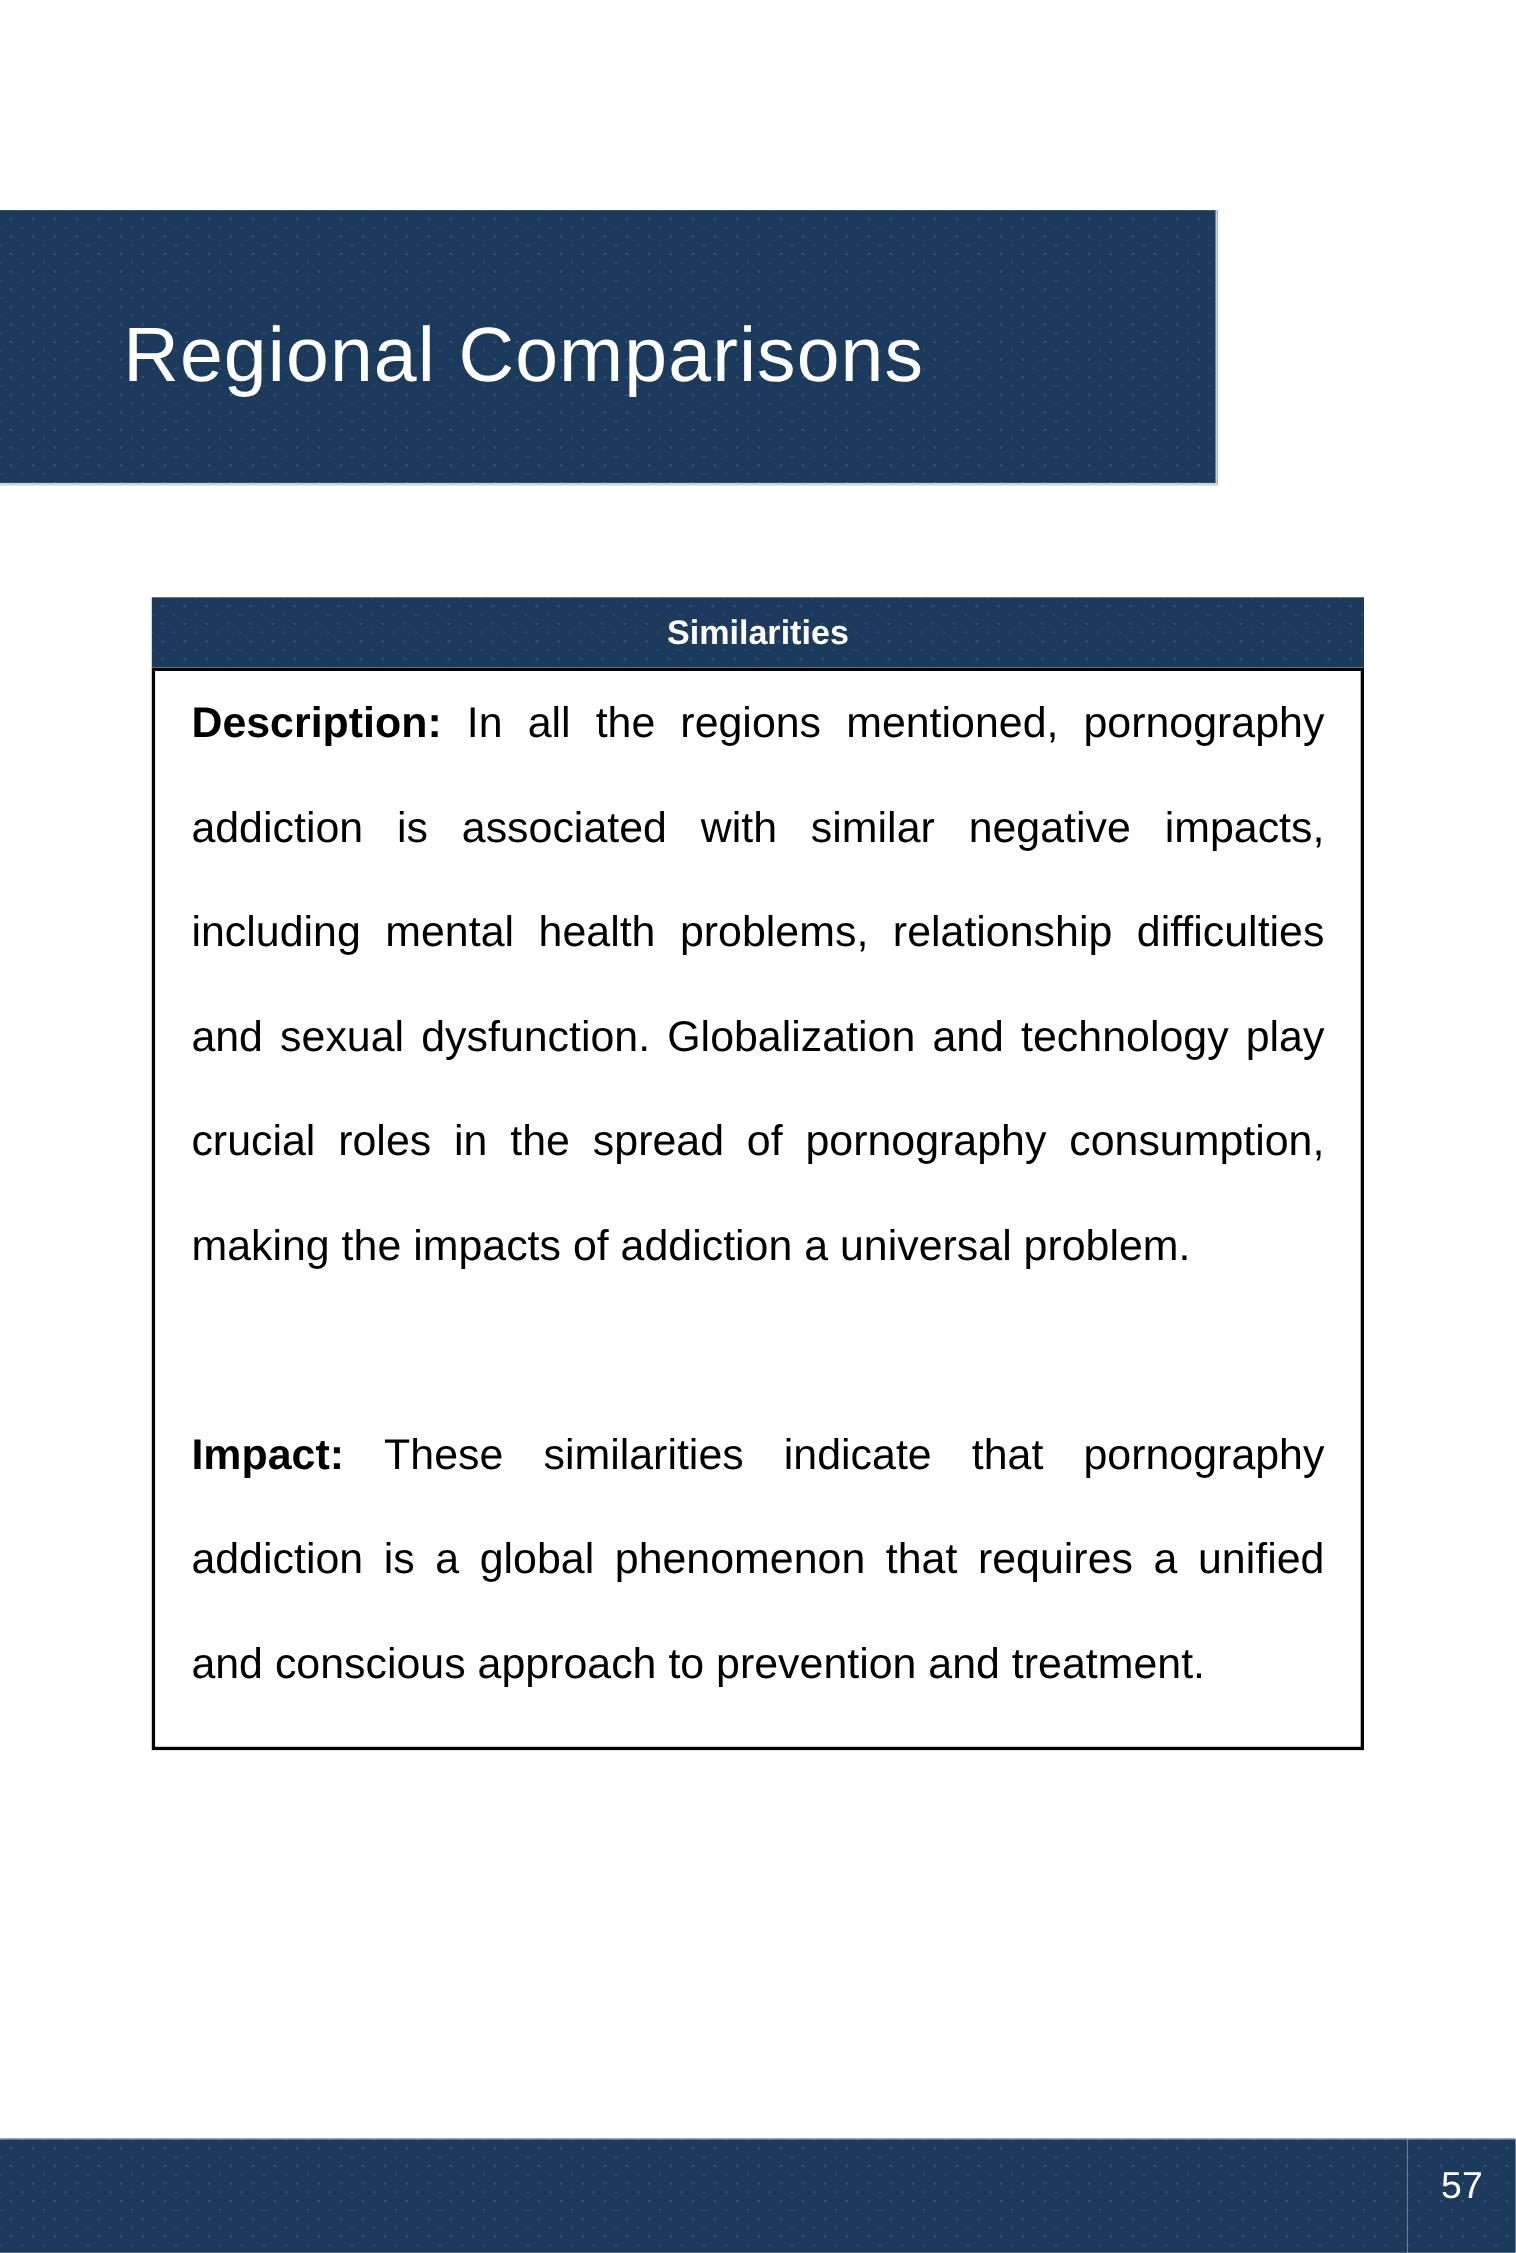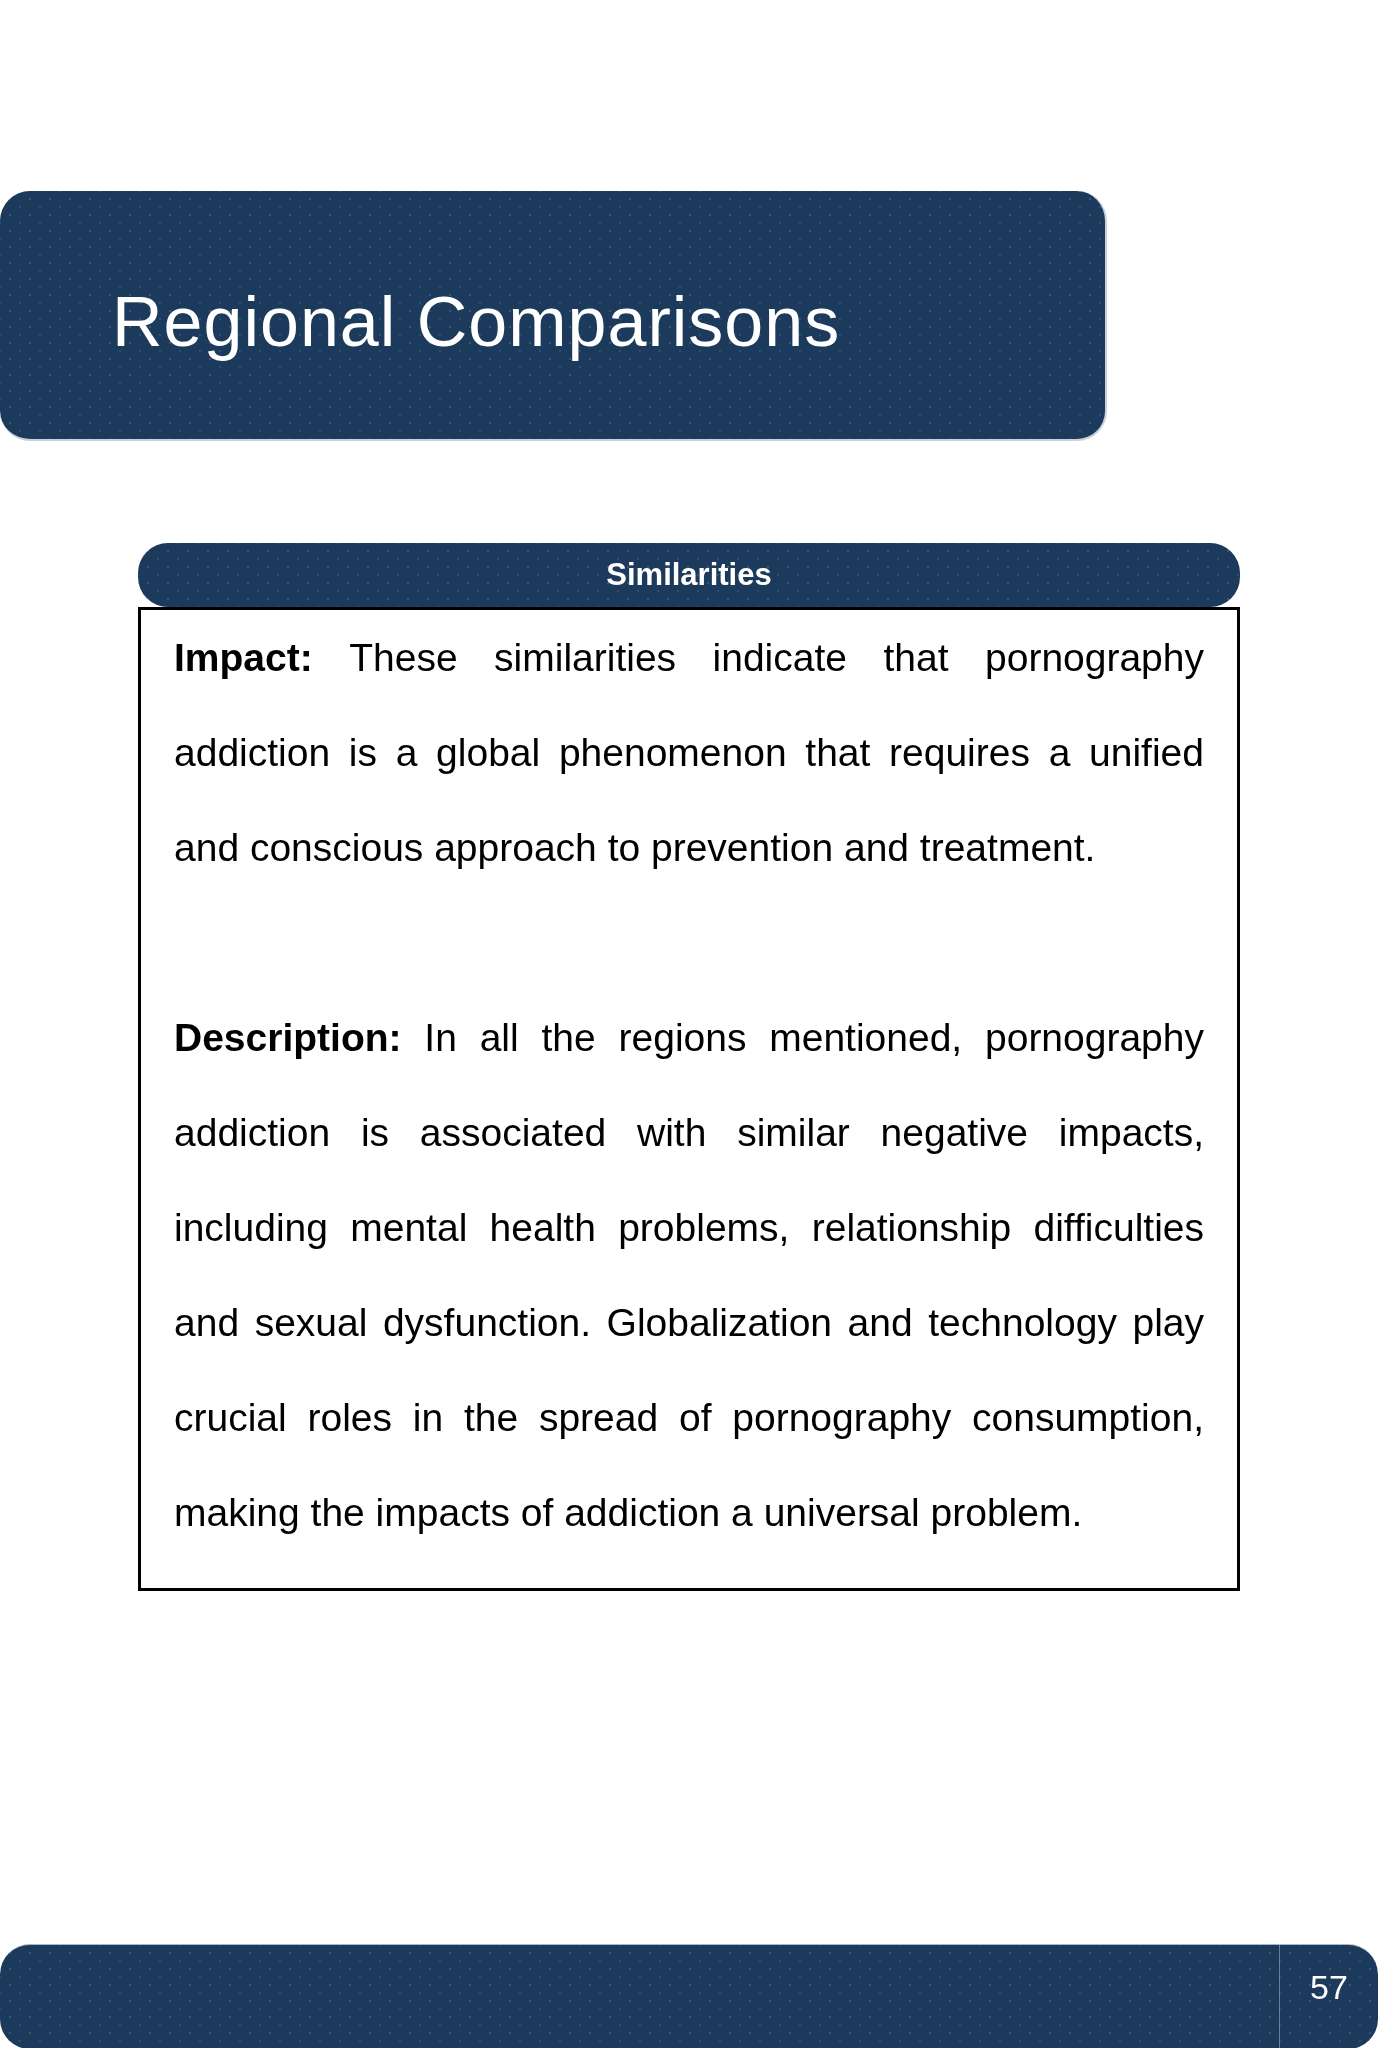--- a/index.html
+++ b/index.html
@@ -12,21 +12,20 @@
   }
 
   
   .navy {
     background-color: var(--navy, #1c3a5c);
     background-image:
       radial-gradient(rgba(150,175,205,0.22) 1.1px, transparent 1.6px),
       radial-gradient(rgba(150,175,205,0.16) 1.1px, transparent 1.6px);
     background-size: 20px 16px;
     background-position: 0 0, 10px 8px;
-    border-radius: 30px;
   }
 
   
   .header-band {
     position: absolute;
     left: 0; top: 191px;
     width: 1105px; height: 248px;
     border-right: 2px solid var(--band-edge, #c9d1da);
     border-bottom: 2px solid var(--band-edge, #c9d1da);
     display: flex;
@@ -101,21 +100,21 @@
 
 <div class="header-band navy">
   <h1 class="page-title">Regional Comparisons</h1>
 </div>
 
 <div class="sim-table">
   <div class="sim-table-header navy">
     <span>Similarities</span>
   </div>
   <div class="sim-table-body">
+    <p><span class="para-label">Description: </span><span>In all the regions mentioned, pornography addiction is associated with similar negative impacts, including mental health problems, relationship difficulties and sexual dysfunction. Globalization and technology play crucial roles in the spread of pornography consumption, making the impacts of addiction a universal problem.</span></p>
     <p><span class="para-label">Impact: </span><span>These similarities indicate that pornography addiction is a global phenomenon that requires a unified and conscious approach to prevention and treatment.</span></p>
-    <p><span class="para-label">Description: </span><span>In all the regions mentioned, pornography addiction is associated with similar negative impacts, including mental health problems, relationship difficulties and sexual dysfunction. Globalization and technology play crucial roles in the spread of pornography consumption, making the impacts of addiction a universal problem.</span></p>
   </div>
 </div>
 
 <div class="footer-band navy">
   <div class="footer-divider"></div>
   <div class="page-number">57</div>
 </div>
 
 </body></html>

